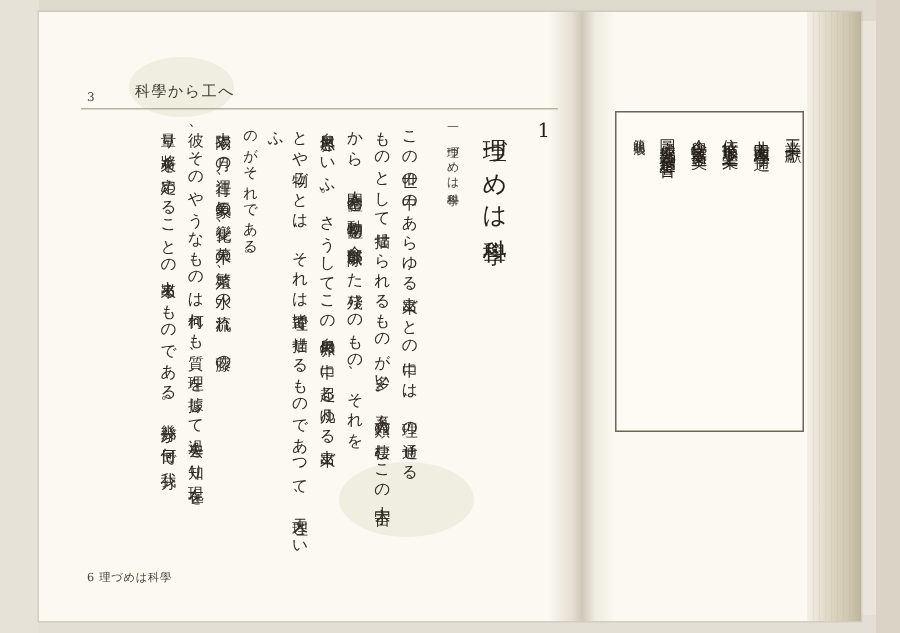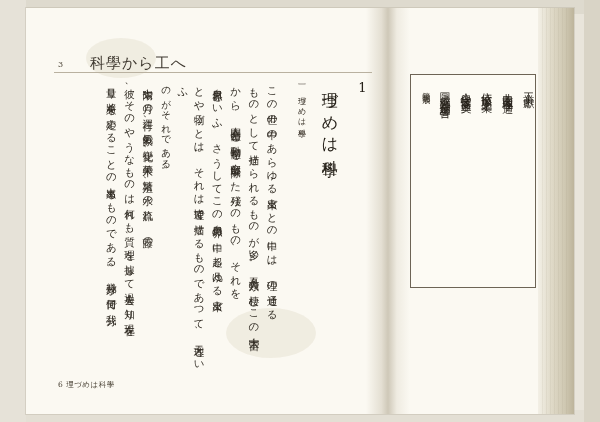--- a/index.html
+++ b/index.html
@@ -118,21 +118,21 @@
     left: 14px;
     top: 42px;
     font-size: 8px;
     color: #4a4336;
     letter-spacing: 0.5px;
   }
   .running-head {
     position: absolute;
     left: 46px;
     top: 36px;
-    font-size: 15px;
+    font-size: 10px;
     color: #3f3930;
     writing-mode: horizontal-tb;
     letter-spacing: 1px;
   }
   .head-rule {
     position: absolute;
     left: 10px;
     top: 54px;
     width: 318px;
     height: 1px;

